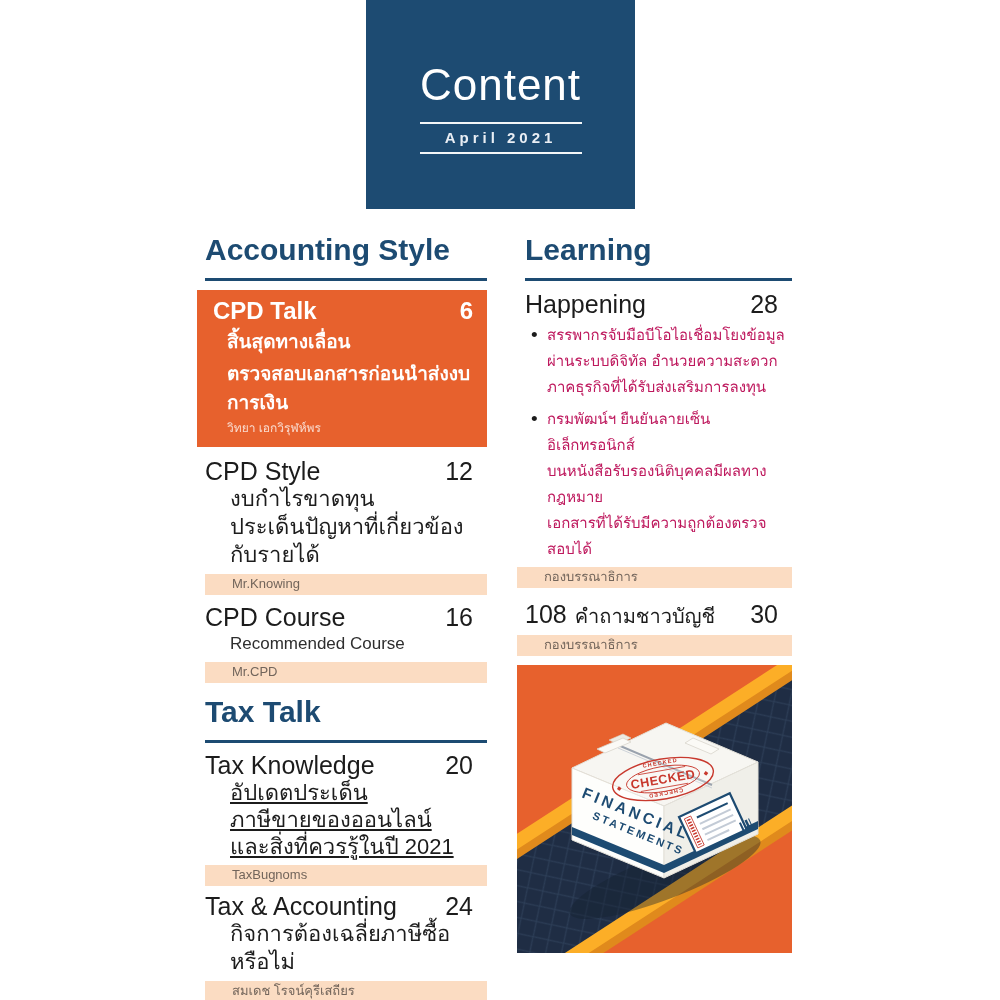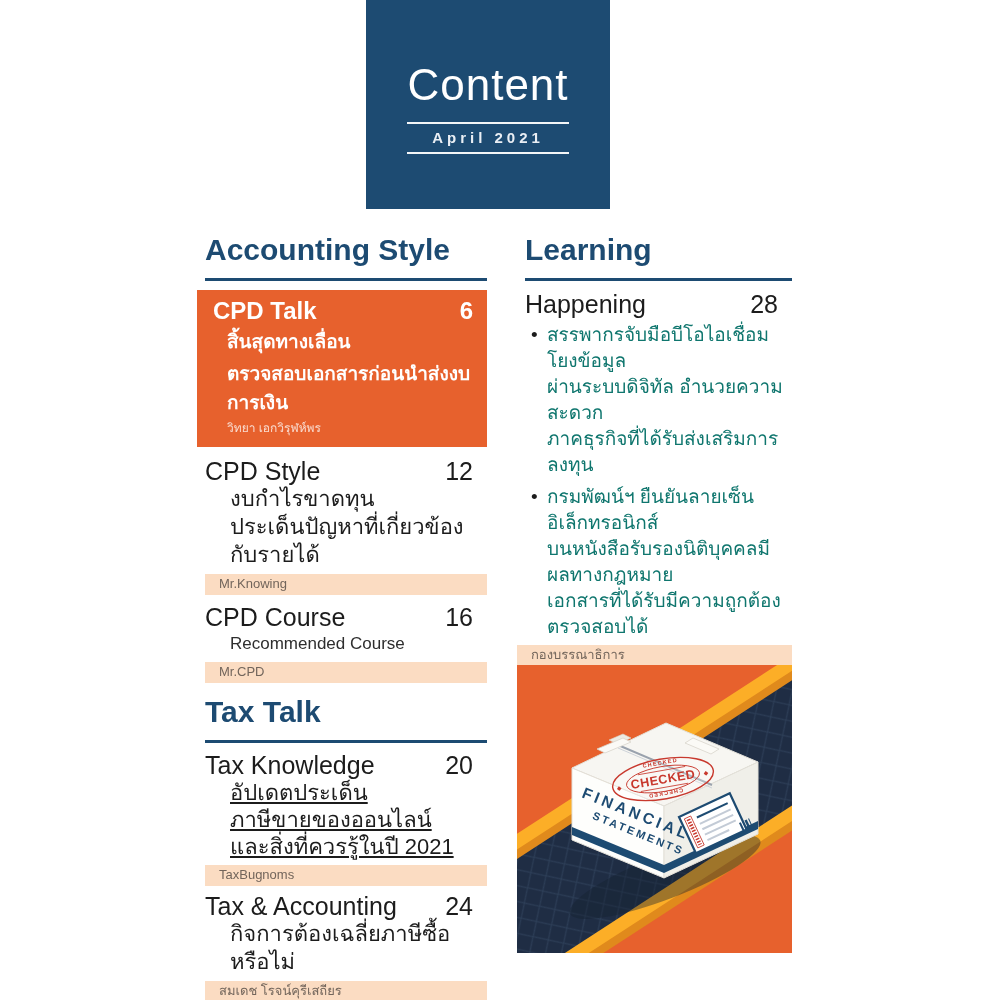--- a/index.html
+++ b/index.html
@@ -4,21 +4,21 @@
 <style>
   * { margin:0; padding:0; box-sizing:border-box; }
   html,body { background:#ffffff; }
   .page {
     position:relative; width:1000px; height:1000px; background:#ffffff;
     font-family:"Liberation Sans", sans-serif; overflow:hidden; color:#1c1c1c;
   }
 
   
   .header-block {
-    position:absolute; left:366px; top:0; width:244px; height:209px;
+    position:absolute; left:366px; top:0; width:269px; height:209px;
     background:#1D4B72; color:#ffffff;
   }
   .header-title {
     text-align:center; margin-top:60px; font-size:44px; font-weight:400; letter-spacing:1px;
   }
   .issue-box {
     width:162px; margin:12px auto 0;
     border-top:2px solid rgba(255,255,255,0.95);
     border-bottom:2px solid rgba(255,255,255,0.95);
     padding:5px 0 6px; text-align:center;
@@ -51,34 +51,34 @@
     display:flex; justify-content:space-between; align-items:baseline;
     font-size:25px; line-height:28px; color:#1c1c1c;
     padding:0 14px 0 8px;
   }
   .mt10 { margin-top:10px; } .mt8 { margin-top:8px; } .mt6 { margin-top:6px; } .mt12 { margin-top:12px; } .mt9 { margin-top:9px; }
   .desc { font-size:22px; line-height:28px; color:#1c1c1c; margin-left:33px; }
   .desc.tight { line-height:27px;text-decoration:underline; }
   .desc-latin { font-size:17px; line-height:26px; color:#2e2e2e; margin-left:33px; }
   .strip {
     background:#FBDCC2; margin:5px 0 0 8px;
-    padding:3px 0 4px 14px; font-size:13px; line-height:14px; color:#72655B;
+    padding:3px 0 4px 27px; font-size:13px; line-height:14px; color:#72655B;
   }
   .strip.full { margin-left:0; }
 
   .num-row-left { display:flex; align-items:baseline; }
   .num-big { font-size:25px; line-height:28px; }
   .num-thai { font-size:20px; margin-left:8px; }
 
   .bullets { margin-top:4px; }
   .bullet { display:flex; margin-top:6px; }
   .bullet:first-child { margin-top:0; }
   .bullet-dot { width:16px; margin-left:14px; font-size:19px; line-height:26px; color:#1c1c1c; }
   .bullet-lines { flex:1; }
-  .bullet-lines div { font-size:19px; line-height:26px; color:#0f766e; }
+  .bullet-lines div { font-size:15px; line-height:26px; color:#be185d; }
 
   
   .illustration { position:absolute; left:517px; top:665px; width:275px; height:288px; }
   .illustration svg { display:block; }
   .svg-txt { font-family:"Liberation Sans", sans-serif; }
   .stamp-main { font-size:12.5px; font-weight:bold; fill:#C8392E; letter-spacing:0.5px; text-anchor:middle; }
   .stamp-mini { font-size:5.5px; font-weight:bold; fill:#C8392E; letter-spacing:1.2px; text-anchor:middle; }
   .box-word1 { font-size:15.5px; font-weight:bold; fill:#1D4B72; letter-spacing:3.5px; }
   .box-word2 { font-size:11px; font-weight:bold; fill:#1D4B72; letter-spacing:2.5px; }
 </style>

